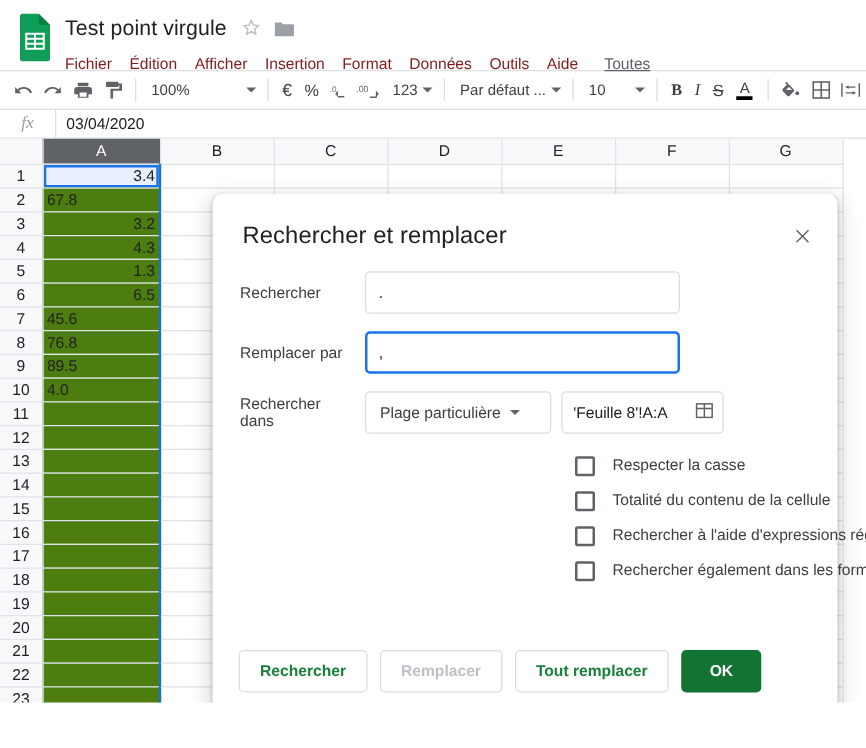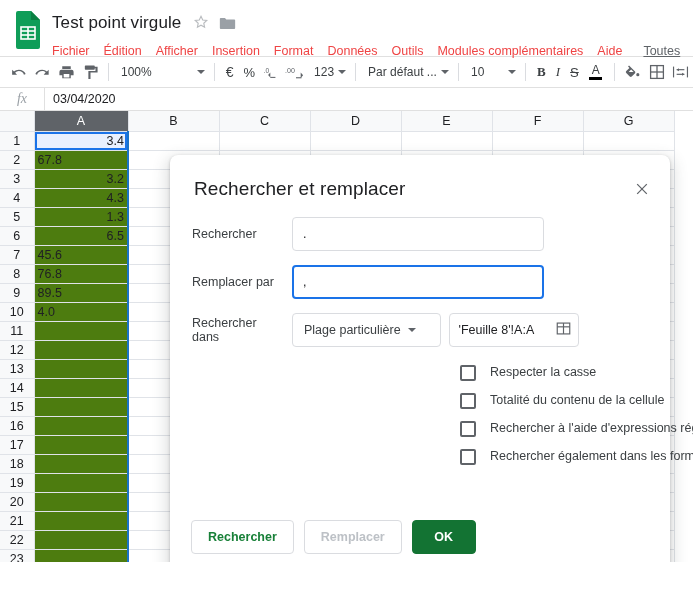--- a/index.html
+++ b/index.html
@@ -22,21 +22,21 @@
   .header-main { flex: 1 1 auto; min-width: 0; padding-top: 2px; }
   .title-row { display: flex; align-items: center; height: 26px; }
   .doc-title {
     font-size: 17px; color: #202124; font-weight: 400;
     white-space: nowrap; letter-spacing: 0.1px;
   }
   .star-icon { margin-left: 12px; color: #b9bcbf; font-size: 15px; line-height: 1; }
   .folder-icon { margin-left: 10px; display: inline-flex; }
   .menu-row { display: flex; align-items: center; height: 24px; margin-top: 3px; }
   .menu-item {
-    font-size: 12.5px; color: #ef4444; padding: 0 7px;
+    font-size: 12.5px; color: #7f1d1d; padding: 0 7px;
     white-space: nowrap; cursor: pointer; line-height: 20px;
   }
   .menu-item:first-child { padding-left: 0; }
   .save-status {
     font-size: 12.5px; color: #5f6368; margin-left: 14px;
     text-decoration: underline; white-space: nowrap; cursor: pointer;
   }
   .header-sep { height: 1px; background: #e0e0e0; width: 100%; }
 
   
@@ -210,21 +210,20 @@
       </div>
 
       <div class="menu-row">
         <span class="menu-item">Fichier</span>
         <span class="menu-item">Édition</span>
         <span class="menu-item">Afficher</span>
         <span class="menu-item">Insertion</span>
         <span class="menu-item">Format</span>
         <span class="menu-item">Données</span>
         <span class="menu-item">Outils</span>
-        <span class="menu-item">Modules complémentaires</span>
         <span class="menu-item">Aide</span>
         <span class="save-status">Toutes</span>
       </div>
     </div>
   </div>
   <div class="header-sep"></div>
 
   <div class="toolbar">
     <div class="tb-btn">
       <svg width="17" height="17" viewBox="0 0 24 24" fill="#5f6368">
@@ -672,17 +671,18 @@
 
       <div class="cbrow">
         <div class="cbox"></div>
         <div class="cblabel">Rechercher également dans les formules</div>
       </div>
     </div>
 
     <div class="dlg-footer">
       <div class="btn outline">Rechercher</div>
       <div class="btn outline disabled">Remplacer</div>
+      <div class="btn outline">Tout remplacer</div>
       <div class="btn primary">OK</div>
     </div>
   </div>
 
 </div>
 
 </body></html>

